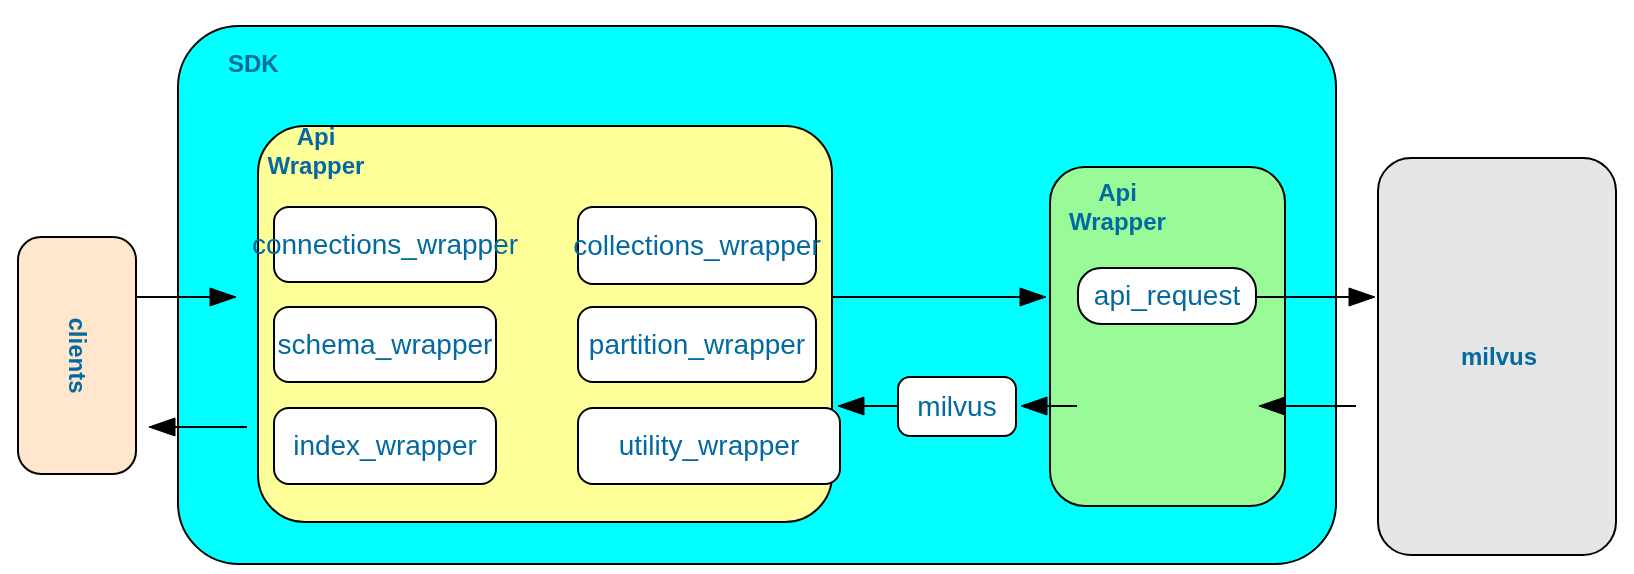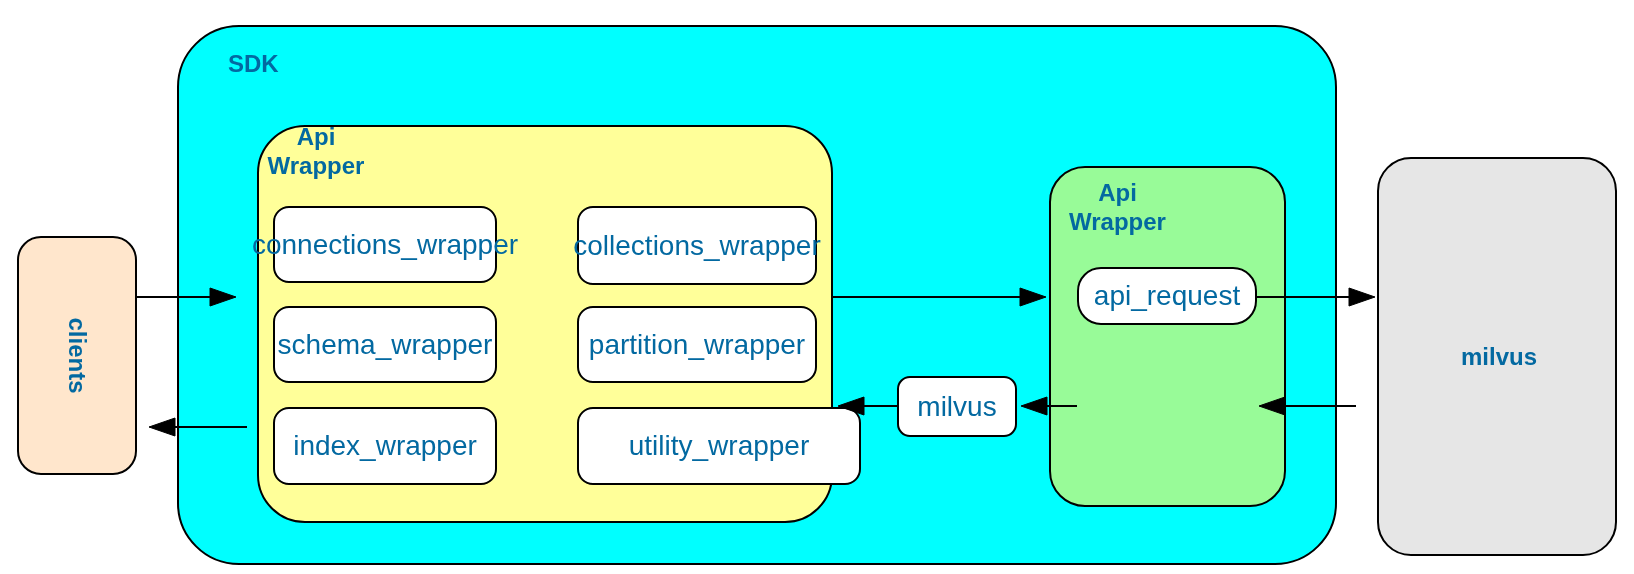--- a/index.html
+++ b/index.html
@@ -20,21 +20,21 @@
   .clients{left:17px;top:226px;width:120px;height:239px;background:var(--clients-fill);border-radius:24px;}
   .node{
     background:var(--node-fill);border-radius:16px;display:flex;align-items:center;justify-content:center;
     font-size:28px;line-height:1;white-space:nowrap;
   }
   .n-connections{left:273px;top:196px;width:224px;height:77px;}
   .n-collections{left:577px;top:196px;width:240px;height:79px;}
   .n-schema{left:273px;top:296px;width:224px;height:77px;}
   .n-partition{left:577px;top:296px;width:240px;height:77px;}
   .n-index{left:273px;top:397px;width:224px;height:78px;}
-  .n-utility{left:577px;top:397px;width:284px;height:78px;}
+  .n-utility{left:577px;top:397px;width:264px;height:78px;}
   .n-request{left:1077px;top:257px;width:180px;height:58px;border-radius:24px;}
   .n-response{left:1077px;top:365px;width:180px;height:60px;border-radius:14px;}
   .n-checker{left:897px;top:366px;width:120px;height:61px;border-radius:13px;}
   .container-label{
     position:absolute;font-weight:bold;font-size:24px;line-height:29px;text-align:center;white-space:pre-line;
   }
   .lbl-sdk{left:228px;top:40px;text-align:left;line-height:28px;}
   .lbl-apiwrapper{left:255px;top:112px;width:122px;}
   .lbl-gateway{left:1049px;top:168px;width:137px;}
   .lbl-milvus{left:1377px;top:147px;width:244px;height:399px;display:flex;align-items:center;justify-content:center;}

